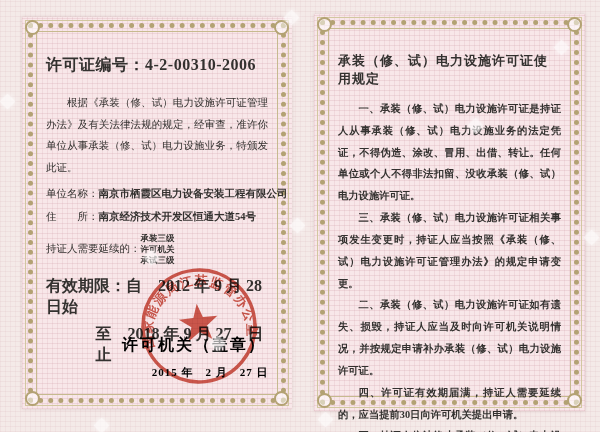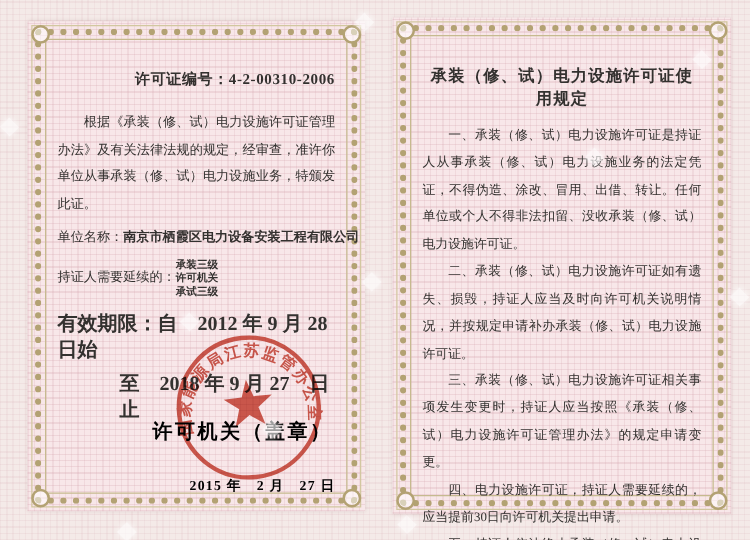--- a/index.html
+++ b/index.html
@@ -24,37 +24,37 @@
   .frame-inner{position:absolute;inset:14px;border:1px solid #c6ba8f;pointer-events:none;}
   .corner{position:absolute;width:11px;height:11px;border:2px solid #b3a273;border-radius:50%;background:rgba(255,255,255,.5);}
   .corner.tl{left:3px;top:3px}.corner.tr{right:3px;top:3px}.corner.bl{left:3px;bottom:3px}.corner.br{right:3px;bottom:3px}
 
   .page-left{left:22px;top:17px;width:270px;height:392px;}
   .page-right{left:314px;top:14px;width:271px;height:397px;}
 
   .content{position:absolute;inset:16px 24px;color:#33312f;}
 
   
-  .license-row{margin-top:22px;font-size:12px;font-weight:700;letter-spacing:.5px;text-align:right;}
+  .license-row{margin-top:22px;font-size:16px;font-weight:700;letter-spacing:.5px;}
   .license-no{font-family:"Liberation Serif","DejaVu Serif",serif;font-weight:700;}
   .intro{margin-top:16px;font-size:10.5px;line-height:2.05;text-indent:2em;text-align:justify;font-weight:400;}
   .field{margin-top:9px;font-size:10.5px;font-weight:600;white-space:nowrap;}
   .field .lbl{font-weight:400;}
   .grades{display:inline-flex;flex-direction:column;vertical-align:middle;font-size:8.5px;line-height:1.3;font-weight:600;}
   .validity{margin-top:10px;font-size:16px;font-weight:600;}
   .validity .l2{padding-left:3.1em;margin-top:6px;}
   .sign-block{position:absolute;left:92px;top:318px;width:160px;text-align:center;z-index:4;}
   .issuer{font-size:16px;font-weight:700;letter-spacing:2px;}
-  .issue-date{margin-top:25px;font-size:11px;font-weight:700;letter-spacing:1px;padding-left:32px;}
+  .issue-date{margin-top:9px;font-size:11px;font-weight:700;letter-spacing:1px;padding-left:32px;}
   .seal{position:absolute;left:116px;top:248px;width:122px;height:122px;z-index:3;opacity:.82;transform:rotate(-6deg);mix-blend-mode:multiply;}
 
   
-  .reg-title{margin-top:22px;text-align:center;font-size:13px;font-weight:700;letter-spacing:1px;}
+  .reg-title{margin-top:22px;font-size:13px;font-weight:700;letter-spacing:1px;}
   .clauses{margin-top:10px;}
-  .clauses p{margin:0;font-size:10.3px;line-height:2.12;text-indent:2em;text-align:justify;font-weight:400;}
+  .clauses p{margin:0;font-size:10.3px;line-height:2.12;text-indent:2em;text-align:justify;font-weight:700;}
 
   
   .wm{position:absolute;width:11px;height:11px;background:rgba(255,255,255,.62);transform:rotate(45deg);box-shadow:0 0 5px rgba(255,255,255,.85);z-index:6;pointer-events:none;}
 </style>
 </head>
 <body>
 
 <div class="page page-left">
   <div class="frame-outer"></div>
   <div class="frame-beads"></div>
@@ -68,20 +68,23 @@
     <div class="license-row">
       <span>许可证编号：</span><span class="license-no">4-2-00310-2006</span>
     </div>
 
     <div class="intro">根据《承装（修、试）电力设施许可证管理办法》及有关法律法规的规定，经审查，准许你单位从事承装（修、试）电力设施业务，特颁发此证。</div>
 
     <div class="field">
       <span class="lbl">单位名称：</span><span>南京市栖霞区电力设备安装工程有限公司</span>
     </div>
 
+    <div class="field">
+      <span class="lbl">住　　所：</span><span>南京经济技术开发区恒通大道54号</span>
+    </div>
 
 
     <div class="field">
       <span class="lbl">持证人需要延续的：</span><span class="grades">
           <span>承装三级</span>
           <span>许可机关</span>
           <span>承试三级</span>
         </span>
     </div>
 
@@ -114,23 +117,23 @@
   <div class="frame-inner"></div>
   <div class="corner tl"></div>
   <div class="corner tr"></div>
   <div class="corner bl"></div>
   <div class="corner br"></div>
 
   <div class="content">
     <div class="reg-title">承装（修、试）电力设施许可证使用规定</div>
     <div class="clauses">
       <p>一、承装（修、试）电力设施许可证是持证人从事承装（修、试）电力设施业务的法定凭证，不得伪造、涂改、冒用、出借、转让。任何单位或个人不得非法扣留、没收承装（修、试）电力设施许可证。</p>
+      <p>三、承装（修、试）电力设施许可证相关事项发生变更时，持证人应当按照《承装（修、试）电力设施许可证管理办法》的规定申请变更。</p>
       <p>二、承装（修、试）电力设施许可证如有遗失、损毁，持证人应当及时向许可机关说明情况，并按规定申请补办承装（修、试）电力设施许可证。</p>
-      <p>三、承装（修、试）电力设施许可证相关事项发生变更时，持证人应当按照《承装（修、试）电力设施许可证管理办法》的规定申请变更。</p>
-      <p>四、电力设施许可证，持证人需要延续的，应当提前30日向许可机关提出申请。</p>
+      <p>四、许可证有效期届满，持证人需要延续的，应当提前30日向许可机关提出申请。</p>
       <p>五、持证人依法终止承装（修、试）电力设施业务的，应当将承装（修、试）电力设施许可证交回原许可机关。</p>
     </div>
   </div>
 </div>
 
 <div class="wm" style="left:2px;top:96px"></div>
 <div class="wm" style="left:286px;top:12px"></div>
 <div class="wm" style="left:292px;top:220px"></div>
 <div class="wm" style="left:146px;top:252px"></div>
 <div class="wm" style="left:212px;top:338px"></div>

